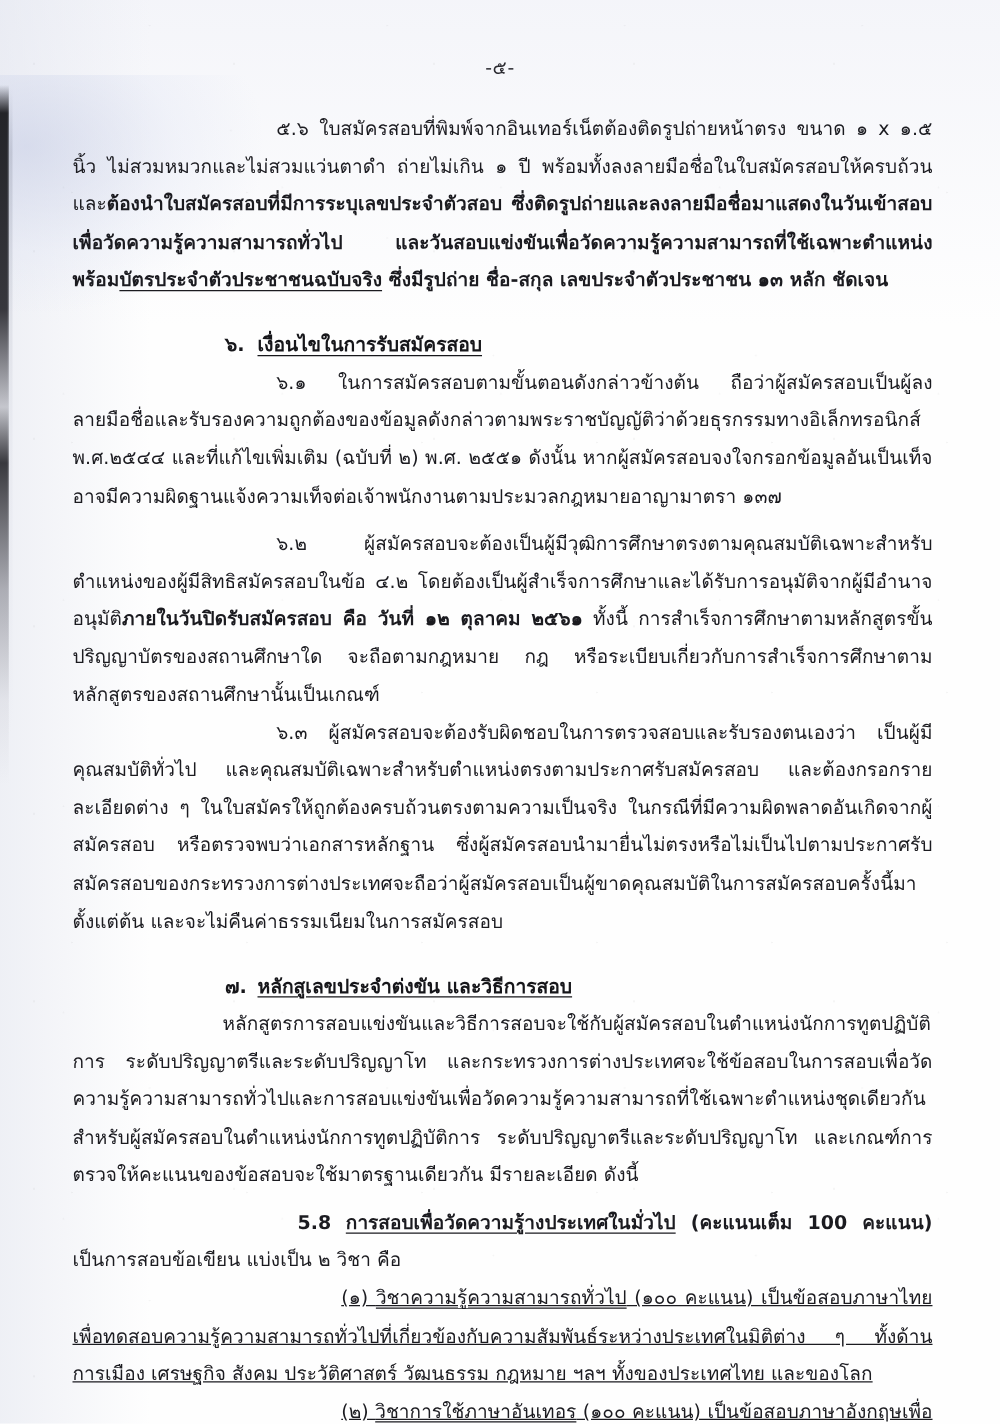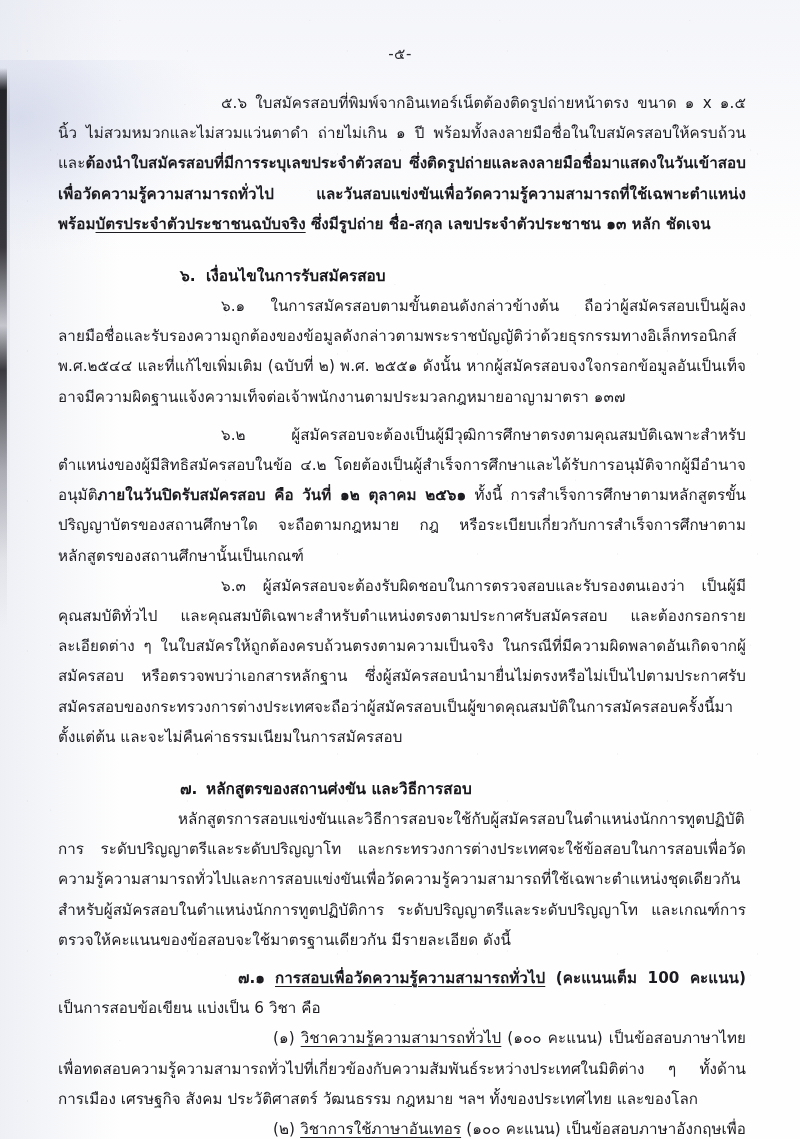--- a/index.html
+++ b/index.html
@@ -94,38 +94,39 @@
     text-align: justify;
     text-justify: inter-word;
     color: #1b1b20;
     letter-spacing: 0.05px;
   }
 
   
   .ind-a { text-indent: 163px; }   
   .ind-b { text-indent: 120px; }   
   .ind-c { text-indent: 180px; }   
-  .ind-d { text-indent: 215px; }   
+  .ind-d { text-indent: 215px; text-decoration: underline; }   
 
   .gap-sm { height: 8px; }
   .gap-lg { height: 22px; }
 
   h2.section {
     margin: 0;
     font-size: 15.4px;
     line-height: 30px;
     font-weight: bold;
     padding-left: 122px;
     color: #16161a;
   }
   h2.section .num {
     display: inline-block;
     min-width: 26px;
   }
   h2.section .title {
+    text-decoration: underline;
     text-underline-offset: 3px;
   }
 
   b.bold { font-weight: bold; }
   u.ul { text-decoration: underline; text-underline-offset: 3px; }
   .bu { font-weight: bold; text-decoration: underline; text-underline-offset: 3px; }
 
   
   .speckle {
     position: absolute;
@@ -163,27 +164,27 @@
     <p class="para ind-a">๖.๑ ในการสมัครสอบตามขั้นตอนดังกล่าวข้างต้น ถือว่าผู้สมัครสอบเป็นผู้ลงลายมือชื่อและรับรองความถูกต้องของข้อมูลดังกล่าวตามพระราชบัญญัติว่าด้วยธุรกรรมทางอิเล็กทรอนิกส์ พ.ศ.๒๕๔๔ และที่แก้ไขเพิ่มเติม (ฉบับที่ ๒) พ.ศ. ๒๕๕๑ ดังนั้น หากผู้สมัครสอบจงใจกรอกข้อมูลอันเป็นเท็จ อาจมีความผิดฐานแจ้งความเท็จต่อเจ้าพนักงานตามประมวลกฎหมายอาญามาตรา ๑๓๗</p>
 
     <div class="gap-sm"></div>
 
     <p class="para ind-a"><span>๖.๒ ผู้สมัครสอบจะต้องเป็นผู้มีวุฒิการศึกษาตรงตามคุณสมบัติเฉพาะสำหรับตำแหน่งของผู้มีสิทธิสมัครสอบในข้อ ๔.๒ โดยต้องเป็นผู้สำเร็จการศึกษาและได้รับการอนุมัติจากผู้มีอำนาจอนุมัติ</span><b class="bold">ภายในวันปิดรับสมัครสอบ คือ วันที่ ๑๒ ตุลาคม ๒๕๖๑</b><span> ทั้งนี้ การสำเร็จการศึกษาตามหลักสูตรขั้นปริญญาบัตรของสถานศึกษาใด จะถือตามกฎหมาย กฎ หรือระเบียบเกี่ยวกับการสำเร็จการศึกษาตามหลักสูตรของสถานศึกษานั้นเป็นเกณฑ์</span></p>
 
     <p class="para ind-a">๖.๓ ผู้สมัครสอบจะต้องรับผิดชอบในการตรวจสอบและรับรองตนเองว่า เป็นผู้มีคุณสมบัติทั่วไป และคุณสมบัติเฉพาะสำหรับตำแหน่งตรงตามประกาศรับสมัครสอบ และต้องกรอกรายละเอียดต่าง ๆ ในใบสมัครให้ถูกต้องครบถ้วนตรงตามความเป็นจริง ในกรณีที่มีความผิดพลาดอันเกิดจากผู้สมัครสอบ หรือตรวจพบว่าเอกสารหลักฐาน ซึ่งผู้สมัครสอบนำมายื่นไม่ตรงหรือไม่เป็นไปตามประกาศรับสมัครสอบของกระทรวงการต่างประเทศจะถือว่าผู้สมัครสอบเป็นผู้ขาดคุณสมบัติในการสมัครสอบครั้งนี้มาตั้งแต่ต้น และจะไม่คืนค่าธรรมเนียมในการสมัครสอบ</p>
 
     <div class="gap-lg"></div>
 
-    <h2 class="section"><span class="num">๗.</span><span class="title">หลักสูตรของสถานศ่งขัน และวิธีการสอบ</span></h2>
+    <h2 class="section"><span class="num">๗.</span><span class="title">หลักสูเลขประจำต่งขัน และวิธีการสอบ</span></h2>
 
     <p class="para ind-b">หลักสูตรการสอบแข่งขันและวิธีการสอบจะใช้กับผู้สมัครสอบในตำแหน่งนักการทูตปฏิบัติการ ระดับปริญญาตรีและระดับปริญญาโท และกระทรวงการต่างประเทศจะใช้ข้อสอบในการสอบเพื่อวัดความรู้ความสามารถทั่วไปและการสอบแข่งขันเพื่อวัดความรู้ความสามารถที่ใช้เฉพาะตำแหน่งชุดเดียวกันสำหรับผู้สมัครสอบในตำแหน่งนักการทูตปฏิบัติการ ระดับปริญญาตรีและระดับปริญญาโท และเกณฑ์การตรวจให้คะแนนของข้อสอบจะใช้มาตรฐานเดียวกัน มีรายละเอียด ดังนี้</p>
 
     <div class="gap-sm"></div>
 
-    <p class="para ind-c"><b class="bold">๗.๑</b><span>&nbsp;</span><span class="bu">การสอบเพื่อวัดความรู้ความสามารถทั่วไป</span><b class="bold"> (คะแนนเต็ม 100 คะแนน)</b><span> เป็นการสอบข้อเขียน แบ่งเป็น 6 วิชา คือ</span></p>
+    <p class="para ind-c"><b class="bold">5.8</b><span>&nbsp;</span><span class="bu">การสอบเพื่อวัดความรู้างประเทศในมั่วไป</span><b class="bold"> (คะแนนเต็ม 100 คะแนน)</b><span> เป็นการสอบข้อเขียน แบ่งเป็น ๒ วิชา คือ</span></p>
 
     <p class="para ind-d"><span>(๑) </span><u class="ul">วิชาความรู้ความสามารถทั่วไป</u><span> (๑๐๐ คะแนน) เป็นข้อสอบภาษาไทยเพื่อทดสอบความรู้ความสามารถทั่วไปที่เกี่ยวข้องกับความสัมพันธ์ระหว่างประเทศในมิติต่าง ๆ ทั้งด้านการเมือง  เศรษฐกิจ สังคม ประวัติศาสตร์ วัฒนธรรม กฎหมาย ฯลฯ ทั้งของประเทศไทย และของโลก</span></p>
 
     <p class="para ind-d"><span>(๒) </span><u class="ul">วิชาการใช้ภาษาอันเทอร</u><span> (๑๐๐ คะแนน) เป็นข้อสอบภาษาอังกฤษเพื่อทดสอบทักษะในการใช้ภาษาอังกฤษ (English Proficiency) ได้แก่ ไวยากรณ์ (Grammar) และการอ่านเอาเรื่อง (Reading Comprehension)</span></p>
 
   </div>
 
   <div class="speckle"></div>
 </div>
 

